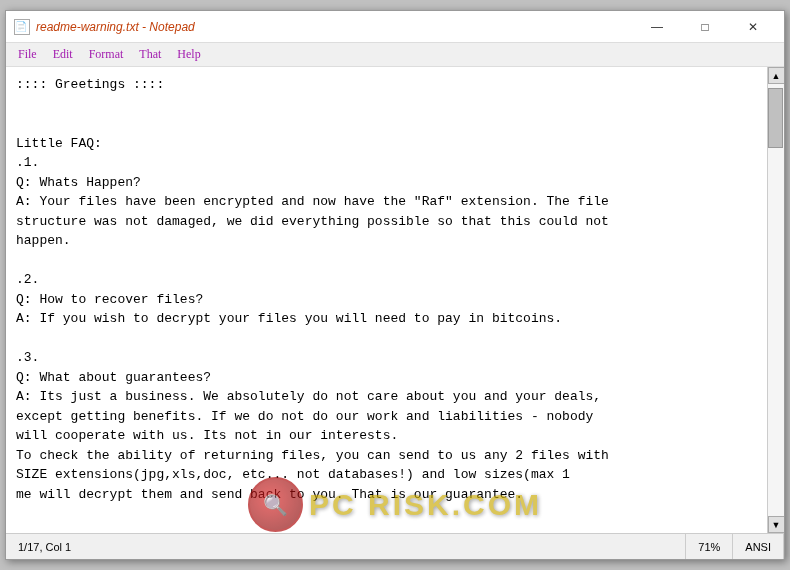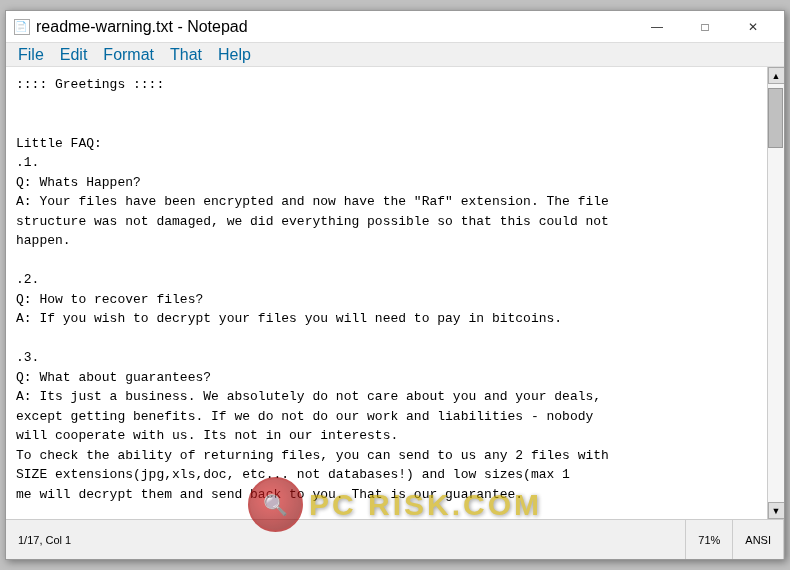--- a/index.html
+++ b/index.html
@@ -46,22 +46,23 @@
       background: #fff;
       border: 1px solid #aaa;
       display: flex;
       align-items: center;
       justify-content: center;
       font-size: 10px;
       color: #333;
     }
 
     .title-text {
-      font-size: 16px;
-      color: #000000;
+      font-size: 12px;
+      color: #c2410c;
+      font-style: italic;
     }
 
     .title-bar-buttons {
       display: flex;
       gap: 2px;
     }
 
     .title-btn {
       width: 46px;
       height: 30px;
@@ -79,23 +80,24 @@
       background: #f0f0f0;
       height: 24px;
       display: flex;
       align-items: center;
       padding: 0 4px;
       border-bottom: 1px solid #ddd;
     }
 
     .menu-item {
       padding: 2px 8px;
-      font-size: 16px;
-      color: #0369a1;
+      font-size: 12px;
+      color: #a21caf;
       cursor: pointer;
+      font-family: Liberation Serif, serif;
     }
 
     .content-area {
       flex: 1;
       display: flex;
       overflow: hidden;
       background: #fff;
     }
 
     .text-content {
@@ -143,21 +145,21 @@
       width: 15px;
       height: 60px;
       background: #c0c0c0;
       border: 1px solid #999;
       position: absolute;
       top: 4px;
       left: 0;
     }
 
     .status-bar {
-      height: 40px;
+      height: 26px;
       background: #f0f0f0;
       border-top: 1px solid #ccc;
       display: flex;
       align-items: center;
       font-size: 11px;
       color: #000;
     }
 
     .status-item {
       padding: 0 12px;

